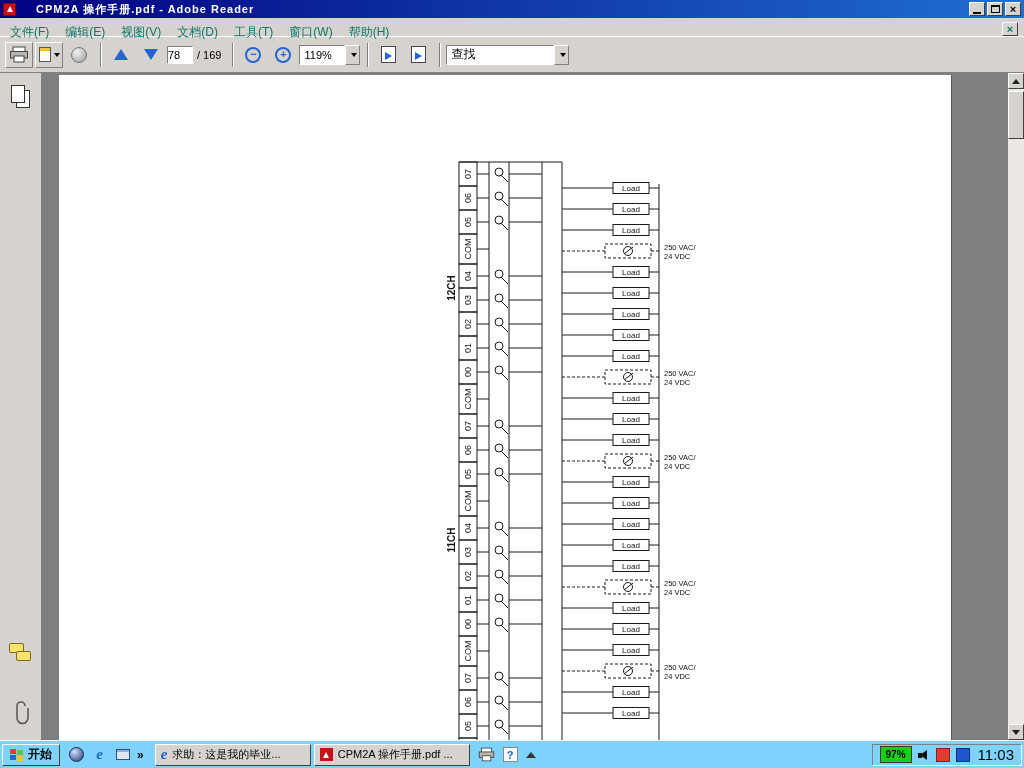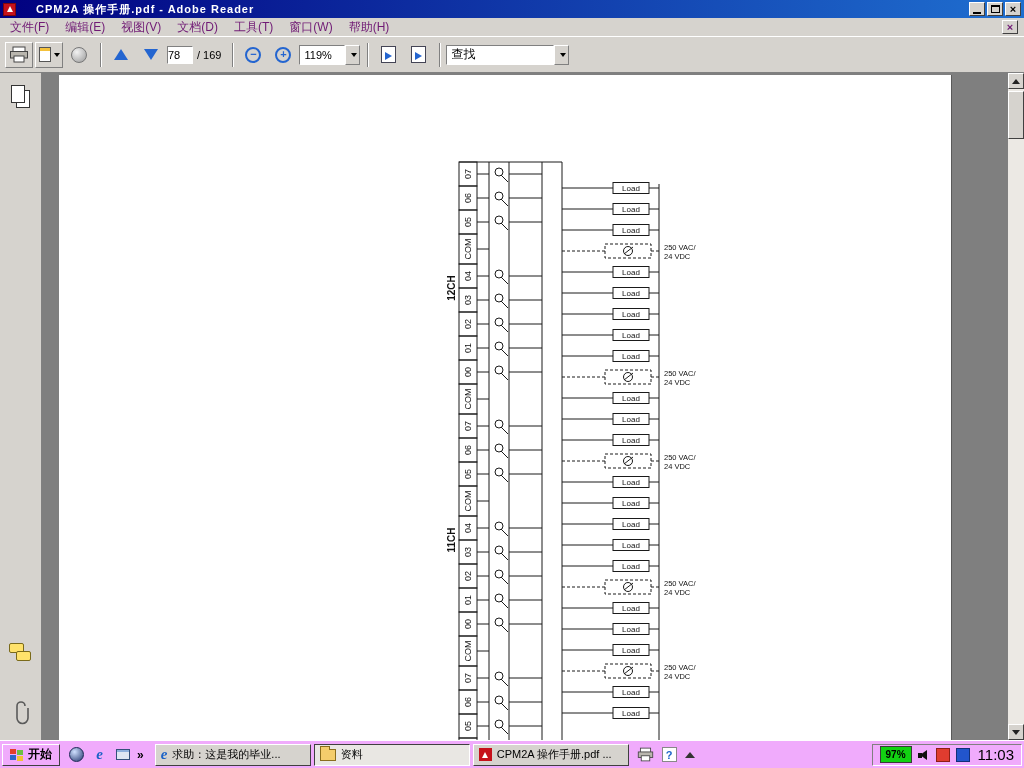--- a/index.html
+++ b/index.html
@@ -9,21 +9,21 @@
   
   .titlebar{height:18px;background:linear-gradient(90deg,#010080,#1f6fd0);display:flex;align-items:center;padding:0 3px;color:#fff}
   .app-ico{width:13px;height:13px;background:#c6111b;border:1px solid #7d060d;display:flex;align-items:center;justify-content:center;flex:0 0 auto}
   .pdf-tri{width:0;height:0;border-left:3px solid transparent;border-right:3px solid transparent;border-bottom:6px solid #fff}
   .title{font-size:11px;font-weight:bold;letter-spacing:1px;margin-left:20px;flex:1;white-space:nowrap;overflow:hidden}
   .tbb{width:16px;height:14px;background:#d6d3ce;border:1px solid;border-color:#fff #404040 #404040 #fff;margin-left:2px;display:flex;align-items:center;justify-content:center;color:#000;font-size:11px;font-weight:bold;line-height:1}
   .g-min{width:8px;height:2px;background:#000;margin-top:7px}
   .g-max{width:9px;height:8px;border:1px solid #000;border-top:2px solid #000}
 
   
-  .menubar{height:19px;background:#d6d3ce;display:flex;align-items:center;font-size:12px;color:#701a75;border-bottom:1px solid #fff;padding:4px 2px}
+  .menubar{height:19px;background:#d6d3ce;display:flex;font-size:12px;color:#0f766e;border-bottom:1px solid #fff;padding:4px 2px}
   .mi{padding:2px 8px;white-space:nowrap}
   .menu-close{margin-left:auto;width:16px;height:14px;background:#d6d3ce;border:1px solid;border-color:#fff #404040 #404040 #fff;display:flex;align-items:center;justify-content:center;font-size:11px;font-weight:bold;margin-right:4px}
 
   
   .toolbar{height:36px;background:#d6d3ce;display:flex;align-items:center;padding:0 5px;border-bottom:1px solid #808080}
   .tbtn{height:26px;min-width:28px;display:flex;align-items:center;justify-content:center;margin-right:2px}
   .framed{border:1px solid;border-color:#fff #808080 #808080 #fff;background:#d6d3ce}
   .sep{width:2px;height:24px;border-left:1px solid #808080;border-right:1px solid #fff;margin:0 5px}
   .dd-arrow{width:0;height:0;border-left:3px solid transparent;border-right:3px solid transparent;border-top:4px solid #000;margin-left:3px}
   .doc-ico{width:12px;height:15px;background:#fff;border:1px solid #555;box-shadow:inset 0 3px 0 #f4c13b}
@@ -59,21 +59,21 @@
   
   .vscroll{width:17px;background:#ece9e4;border-left:1px solid #808080;position:relative;flex:0 0 auto}
   .sb-btn{position:absolute;left:0;width:16px;height:16px;background:#d6d3ce;border:1px solid;border-color:#fff #404040 #404040 #fff;display:flex;align-items:center;justify-content:center}
   .sb-btn.up{top:0}
   .sb-btn.down{bottom:0}
   .tri-up{width:0;height:0;border-left:4px solid transparent;border-right:4px solid transparent;border-bottom:5px solid #222}
   .tri-down{width:0;height:0;border-left:4px solid transparent;border-right:4px solid transparent;border-top:5px solid #222}
   .sb-thumb{position:absolute;left:0;top:18px;width:16px;height:48px;background:#d6d3ce;border:1px solid;border-color:#fff #404040 #404040 #fff}
 
   
-  .taskbar{position:absolute;left:0;right:0;bottom:0;height:28px;background:#f0abfc;border-top:1px solid #fff;display:flex;align-items:center;padding:0 2px}
+  .taskbar{position:absolute;left:0;right:0;bottom:0;height:28px;background:#7dd3fc;border-top:1px solid #fff;display:flex;align-items:center;padding:0 2px}
   .start{height:22px;padding:0 7px;display:flex;align-items:center;gap:4px;border:1px solid;border-color:#fff #404040 #404040 #fff;font-weight:bold;font-size:12px;flex:0 0 auto}
   .flag{position:relative;width:14px;height:12px;flex:0 0 auto}
   .flag i{position:absolute;width:6px;height:5px}
   .flag .f1{left:0;top:0;background:#e33e2b}
   .flag .f2{left:7px;top:1px;background:#6cbf44}
   .flag .f3{left:0;top:6px;background:#2f66c9}
   .flag .f4{left:7px;top:7px;background:#f2c233}
   .ql{display:flex;align-items:center;gap:6px;padding:0 8px;flex:0 0 auto}
   .ql-ico{width:17px;height:17px;display:flex;align-items:center;justify-content:center}
   .mp-icon{width:15px;height:15px;border-radius:50%;background:radial-gradient(circle at 35% 30%,#cfe0ff,#23366e);border:1px solid #1a2a55}
@@ -499,24 +499,20 @@
         </span>
       <span class="ql-ico">
           <span class="desk-icon"></span>
         </span>
       <span class="chev">»</span>
     </div>
     <div class="task">
       <span class="ie">e</span>
       <span class="label">求助：这是我的毕业...</span>
     </div>
-    <div class="task active">
-      <span class="folder-icon"></span>
-      <span class="label">资料</span>
-    </div>
     <div class="task">
       <span class="pdf-icon">
           <i></i>
         </span>
       <span class="label">CPM2A 操作手册.pdf ...</span>
     </div>
     <div class="midicons">
       <svg width="17" height="15" viewBox="0 0 20 17">
         <rect x="4" y="1" width="12" height="5" fill="#fff" stroke="#444"></rect>
         <rect x="1.5" y="5.5" width="17" height="6.5" fill="#b9b6ae" stroke="#444"></rect>

